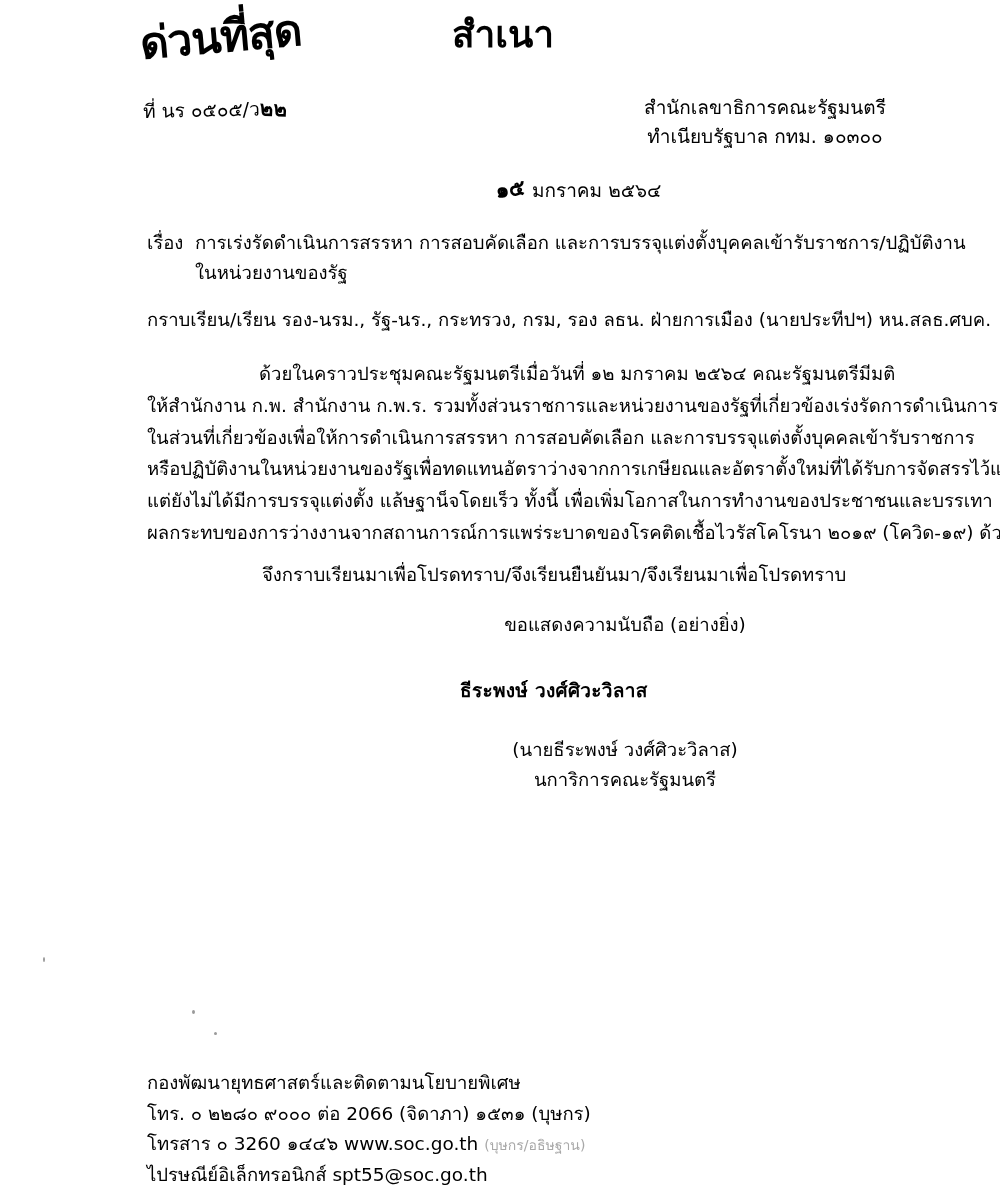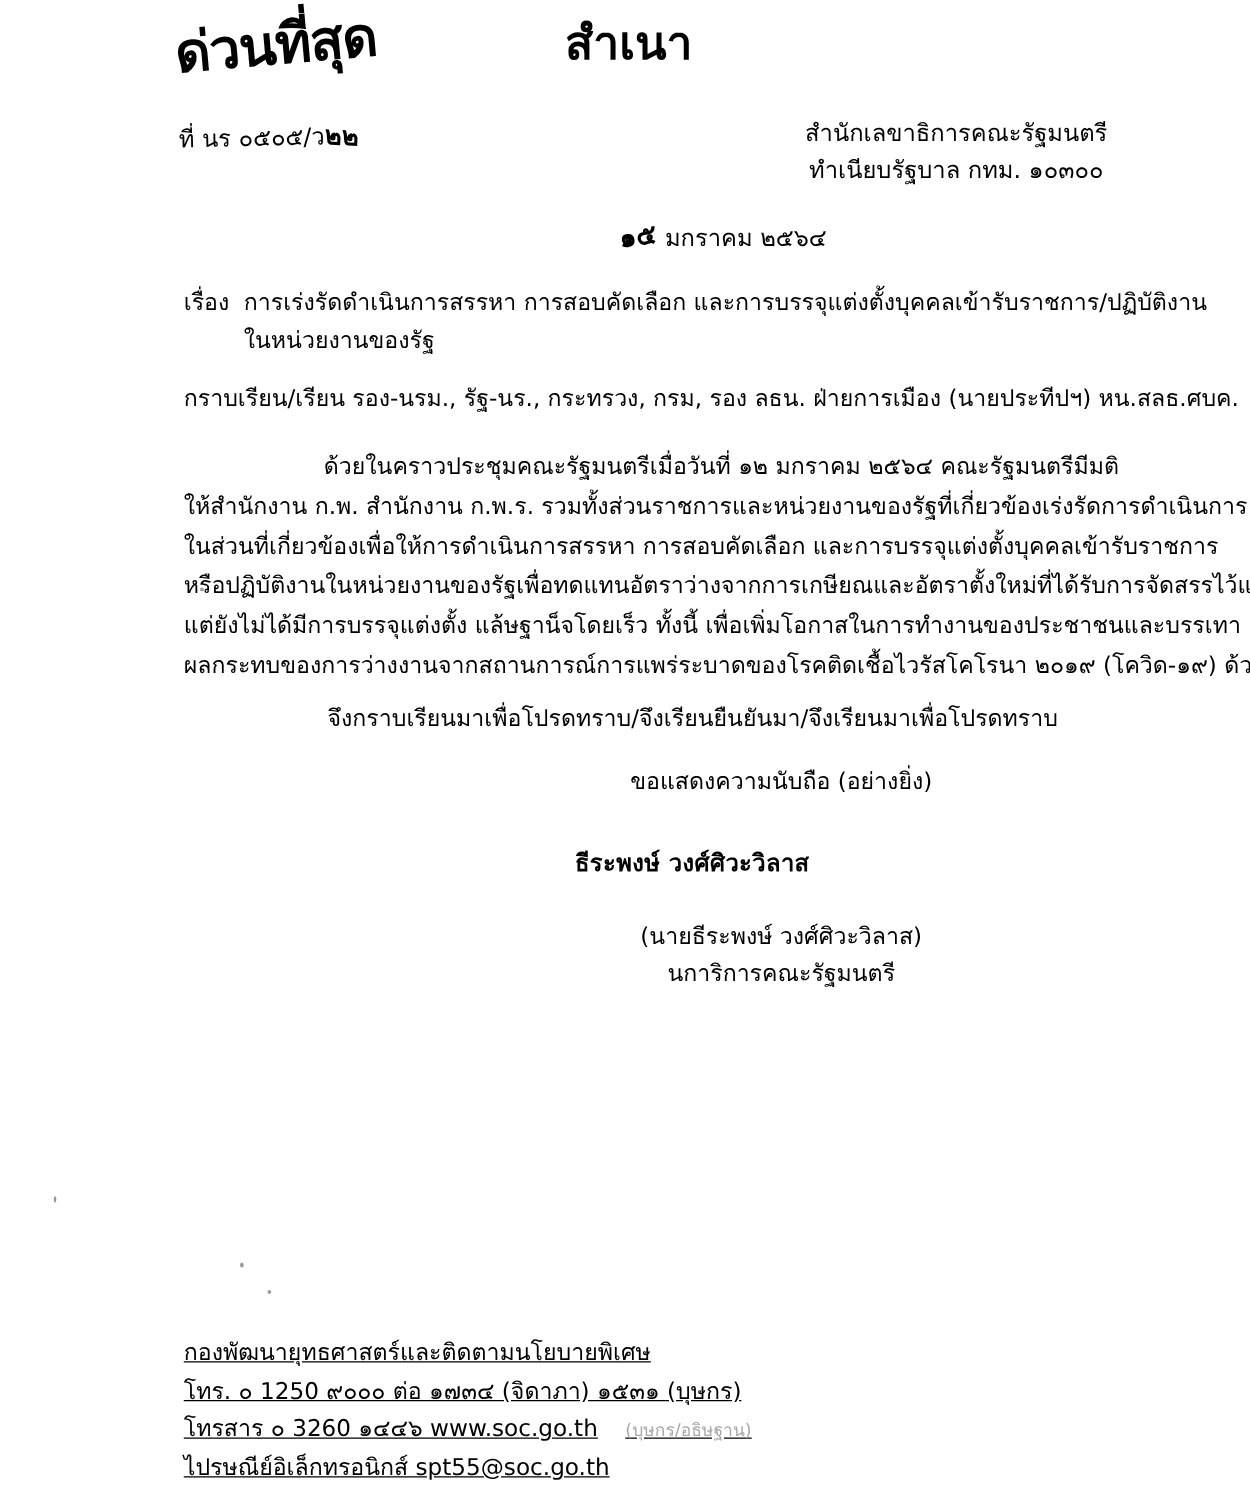--- a/index.html
+++ b/index.html
@@ -174,29 +174,28 @@
   }
 
   
   .footer {
     position: absolute;
     left: 147px;
     top: 1068px;
     width: 700px;
     font-size: 18.5px;
     line-height: 1.66;
-    text-decoration: underline;
   }
   .footer .line {
     white-space: nowrap;
   }
   .footer .faint {
     color: #a8a8a8;
     font-size: 14px;
-    margin-left: 22px;
+    margin-left: 6px;
     text-align: center;
   }
 
   
   .speck {
     position: absolute;
     background: #9a9a9a;
     border-radius: 50%;
   }
 </style>
@@ -244,21 +243,21 @@
 
   <div class="signature">ธีระพงษ์  วงศ์ศิวะวิลาส</div>
 
   <div class="signer-block">
     <div>(นายธีระพงษ์  วงศ์ศิวะวิลาส)</div>
     <div>นการิการคณะรัฐมนตรี</div>
   </div>
 
   <div class="footer">
     <div class="line">กองพัฒนายุทธศาสตร์และติดตามนโยบายพิเศษ</div>
-    <div class="line">โทร.  ๐ 1250 ๙๐๐๐ ต่อ ๑๗๓๔ (จิดาภา) ๑๕๓๑ (บุษกร)</div>
+    <div class="line">โทร.  ๐ ๒๒๘๐ ๙๐๐๐ ต่อ 2066 (จิดาภา) ๑๕๓๑ (บุษกร)</div>
     <div class="line">
       <span>โทรสาร ๐ 3260 ๑๔๔๖ www.soc.go.th</span><span class="faint">(บุษกร/อธิษฐาน)</span>
     </div>
     <div class="line">ไปรษณีย์อิเล็กทรอนิกส์ spt55@soc.go.th</div>
   </div>
 
   <div class="speck" style="left:43px; top:957px; width:2px; height:5px;"></div>
   <div class="speck" style="left:192px; top:1010px; width:3px; height:4px;"></div>
   <div class="speck" style="left:214px; top:1032px; width:3px; height:3px;"></div>
   <div class="speck" style="left:712px; top:406px; width:4px; height:3px;"></div>

